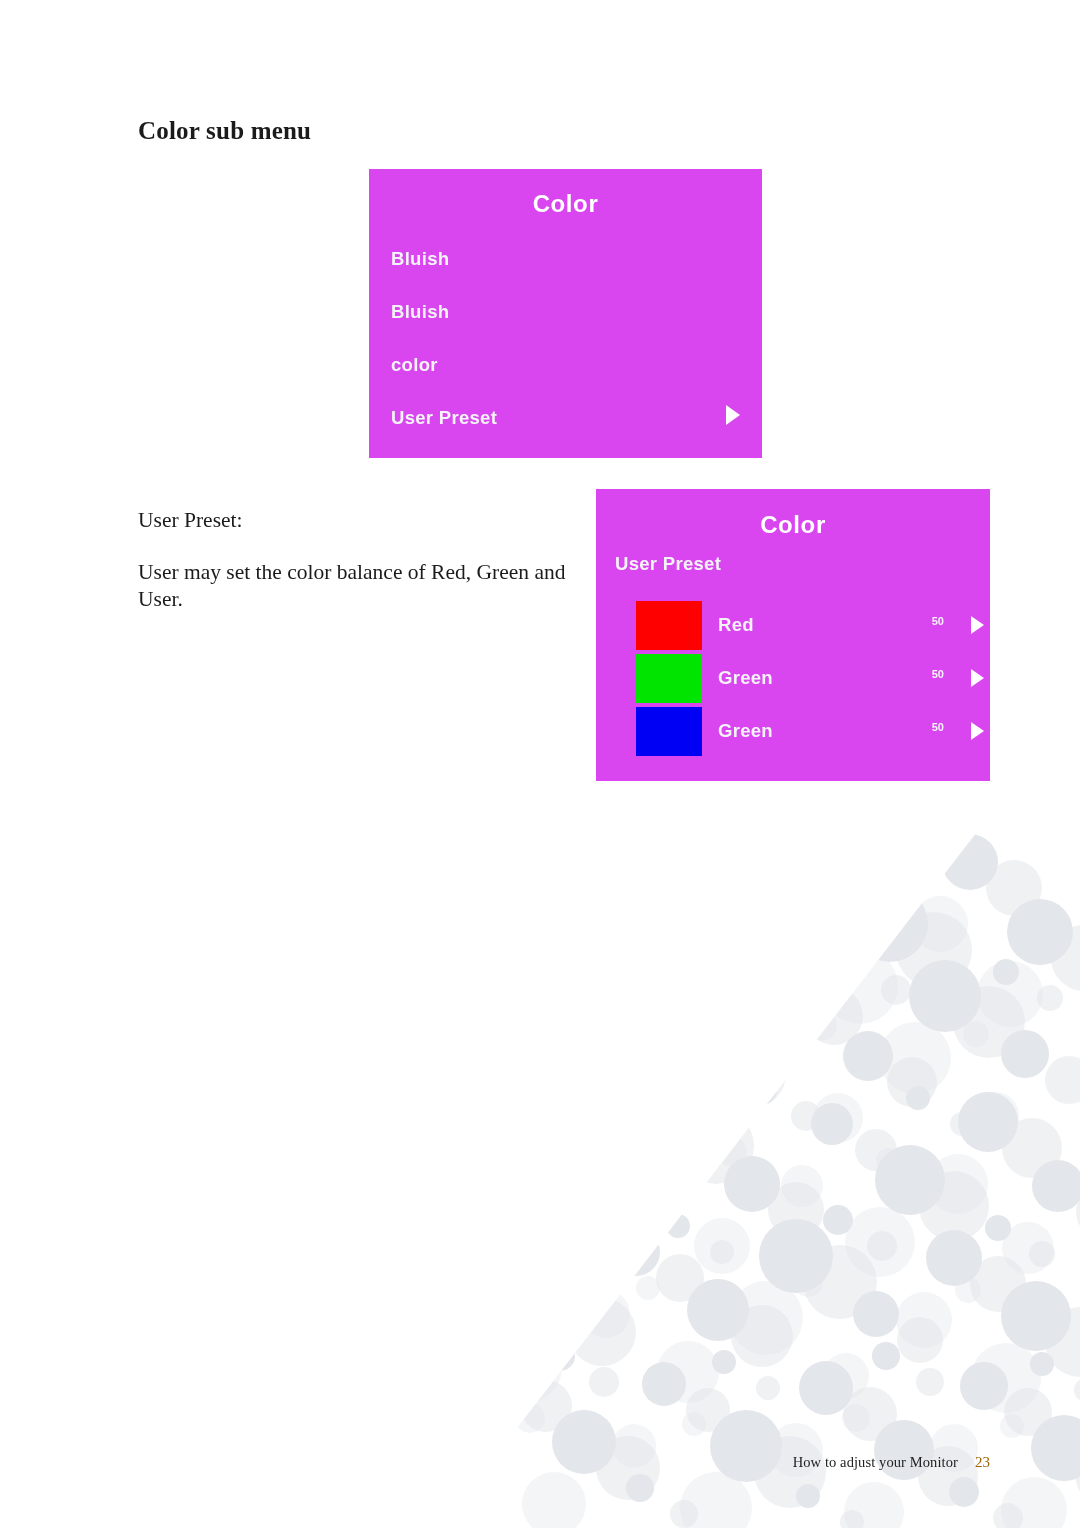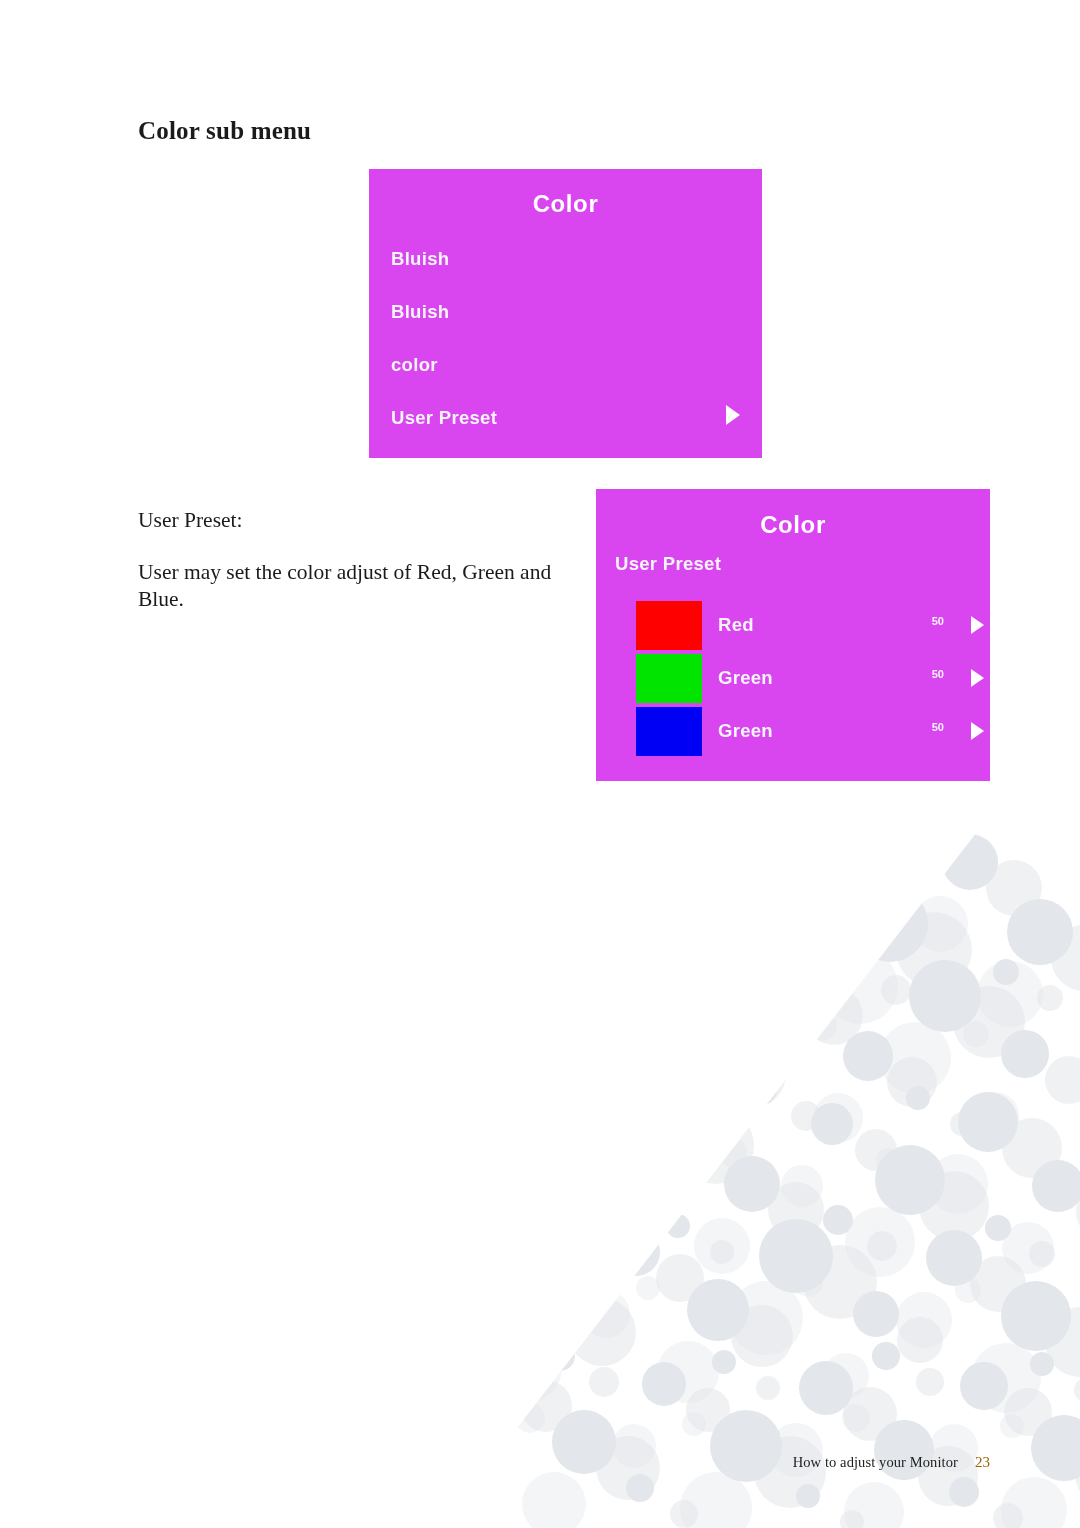--- a/index.html
+++ b/index.html
@@ -293,21 +293,21 @@
     <span>color</span>
   </div>
   <div class="osd-menu-item" style="top:238px;">
     <span>User Preset</span>
   </div>
   <div id="user-preset-arrow" class="osd-row-arrow"></div>
 </div>
 
 <div id="body-copy">
   <p id="user-preset-term">User Preset:</p>
-  <p id="user-preset-desc">User may set the color adjust of Red, Green and Blue.</p>
+  <p id="user-preset-desc">User may set the color balance of Red, Green and User.</p>
 </div>
 
 <div id="osd-user-preset" class="osd-panel">
   <div class="osd-title">Color</div>
   <div id="user-preset-subtitle">User Preset</div>
 
   <div class="color-row" style="top:110px;">
     <div class="color-swatch" style="background:#ff0000;"></div>
     <div class="color-label">Red</div>
     <div class="color-value">50</div>

